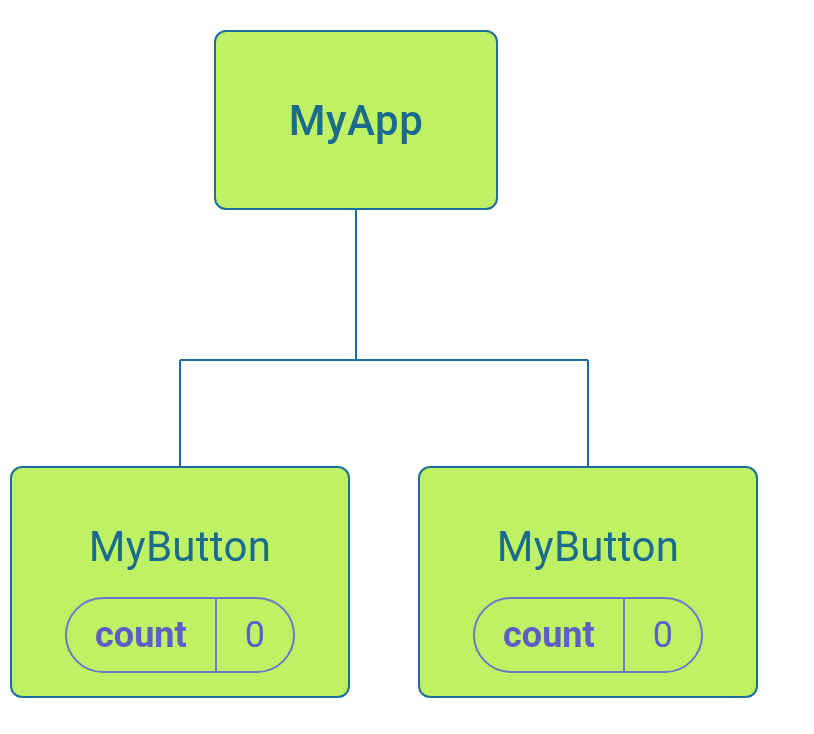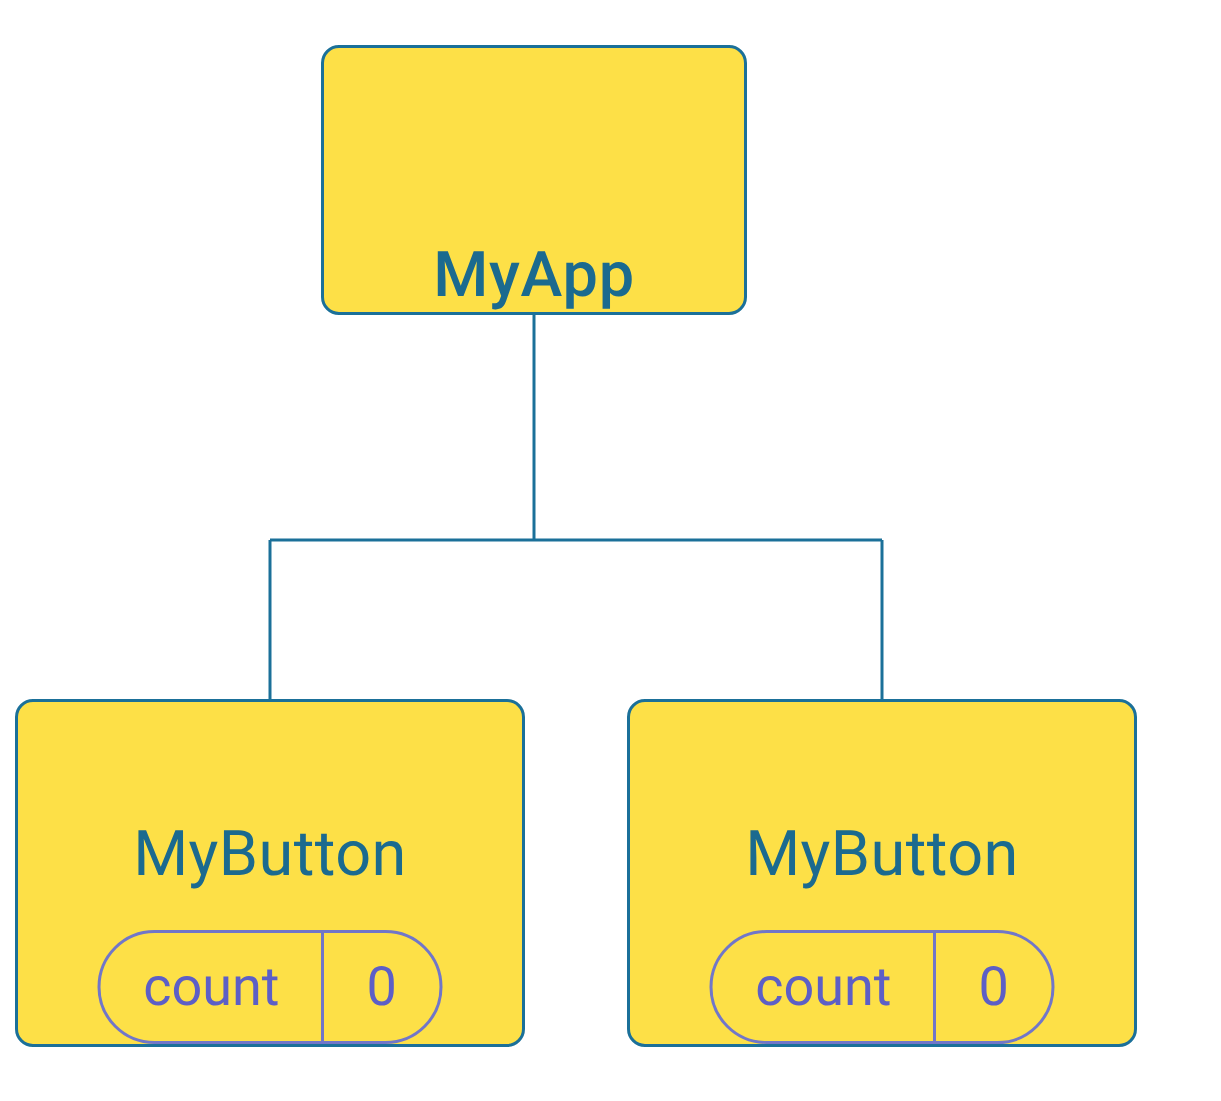--- a/index.html
+++ b/index.html
@@ -9,27 +9,27 @@
     }
     body {
       width: 814px;
       height: 734px;
       background: #ffffff;
       font-family: -apple-system, BlinkMacSystemFont, "Segoe UI", Roboto, Helvetica, Arial, sans-serif;
       position: relative;
     }
     .node {
       position: absolute;
-      background: #fde047;
+      background: #bef264;
       border: 2px solid #1b7099;
       border-radius: 12px;
       display: flex;
       flex-direction: column;
       align-items: center;
-      justify-content: flex-end;
+      justify-content: center;
     }
     .node-root {
       left: 214px;
       top: 30px;
       width: 284px;
       height: 180px;
     }
     .node-child-left {
       left: 10px;
       top: 466px;
@@ -60,21 +60,21 @@
     .pill {
       border: 2px solid #7176c9;
       border-radius: 999px;
       height: 76px;
       display: flex;
       align-items: stretch;
     }
     .pill-left {
       color: #5d5fc6;
       font-size: 36px;
-      font-weight: 400;
+      font-weight: 700;
       padding: 0 28px;
       display: flex;
       align-items: center;
       border-right: 2px solid #7176c9;
     }
     .pill-right {
       color: #5d5fc6;
       font-size: 36px;
       font-weight: 400;
       padding: 0 28px;

